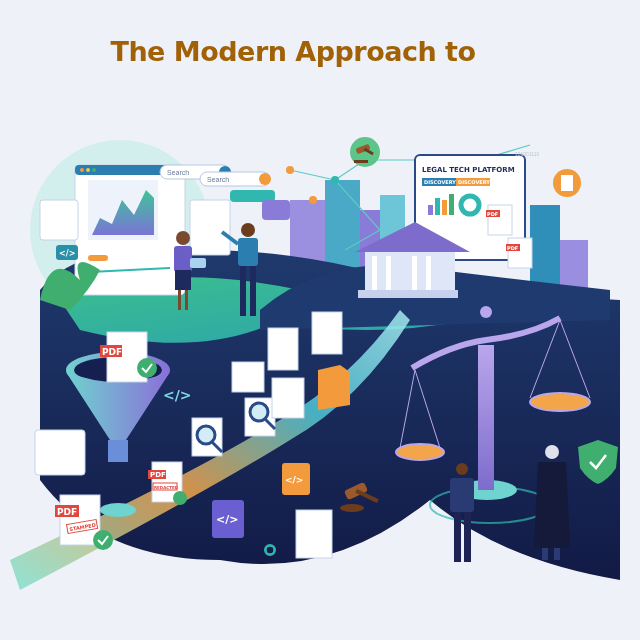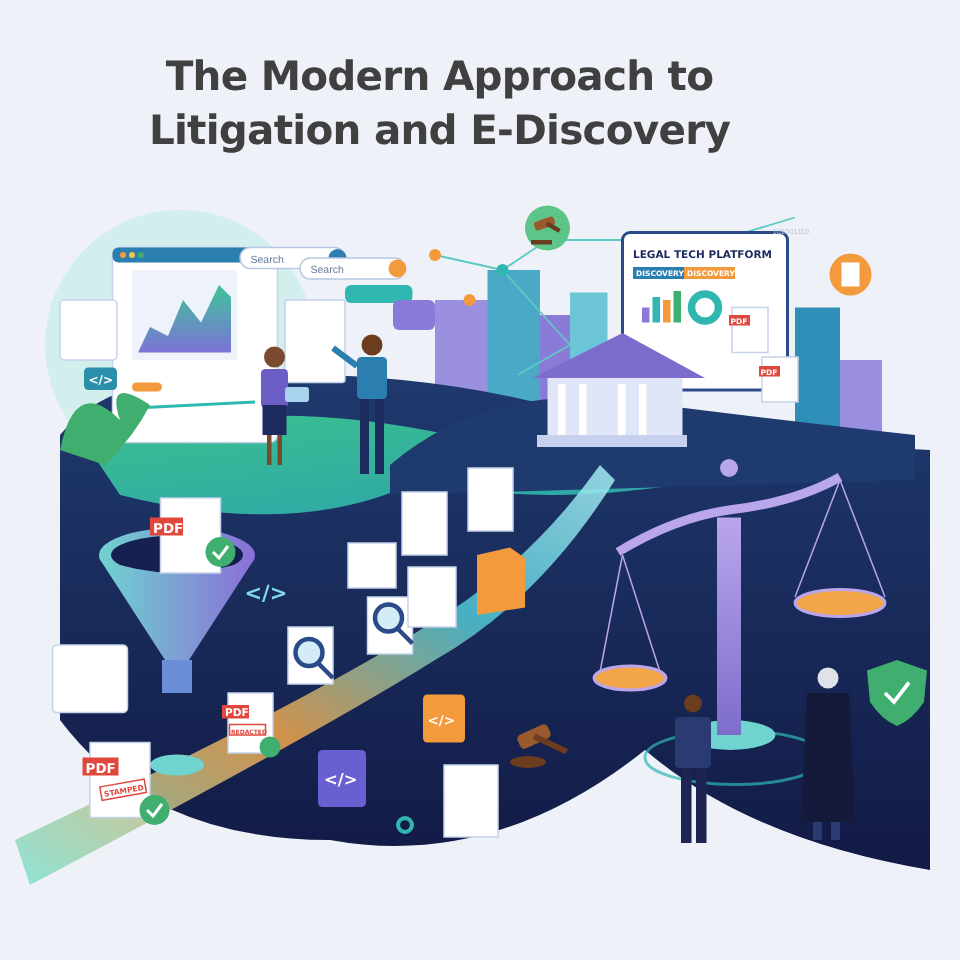--- a/index.html
+++ b/index.html
@@ -4,34 +4,33 @@
 <style>
   html, body { margin: 0; padding: 0; }
   body {
     width: 640px; height: 640px; overflow: hidden;
     background: #eef2f8;
     font-family: "Liberation Sans", sans-serif;
     position: relative;
   }
   .title {
     position: absolute; left: 0; top: 34px; width: 586px;
-    text-align: center; color: #404040;
+    text-align: center; color: #a16207;
     font-family: "DejaVu Sans", sans-serif;
     font-weight: bold; font-size: 27px; line-height: 36px;
     letter-spacing: -0.5px;
   }
   .scene { position: absolute; left: 0; top: 0; width: 640px; height: 640px; }
   .lbl { font-family: "DejaVu Sans", sans-serif; font-weight: bold; }
 </style>
 </head>
 <body>
 
 <div class="title">
   <div>The Modern Approach to</div>
-  <div>Litigation and E-Discovery</div>
 </div>
 
 <svg class="scene" viewBox="0 0 640 640" xmlns="http://www.w3.org/2000/svg">
   <defs>
     <linearGradient id="gGround" x1="0" y1="0" x2="1" y2="1">
       <stop offset="0" stop-color="#3bbf8f"></stop>
       <stop offset="1" stop-color="#2a9fb0"></stop>
     </linearGradient>
     <linearGradient id="gDark" x1="0" y1="0" x2="0" y2="1">
       <stop offset="0" stop-color="#1f3a6e"></stop>

